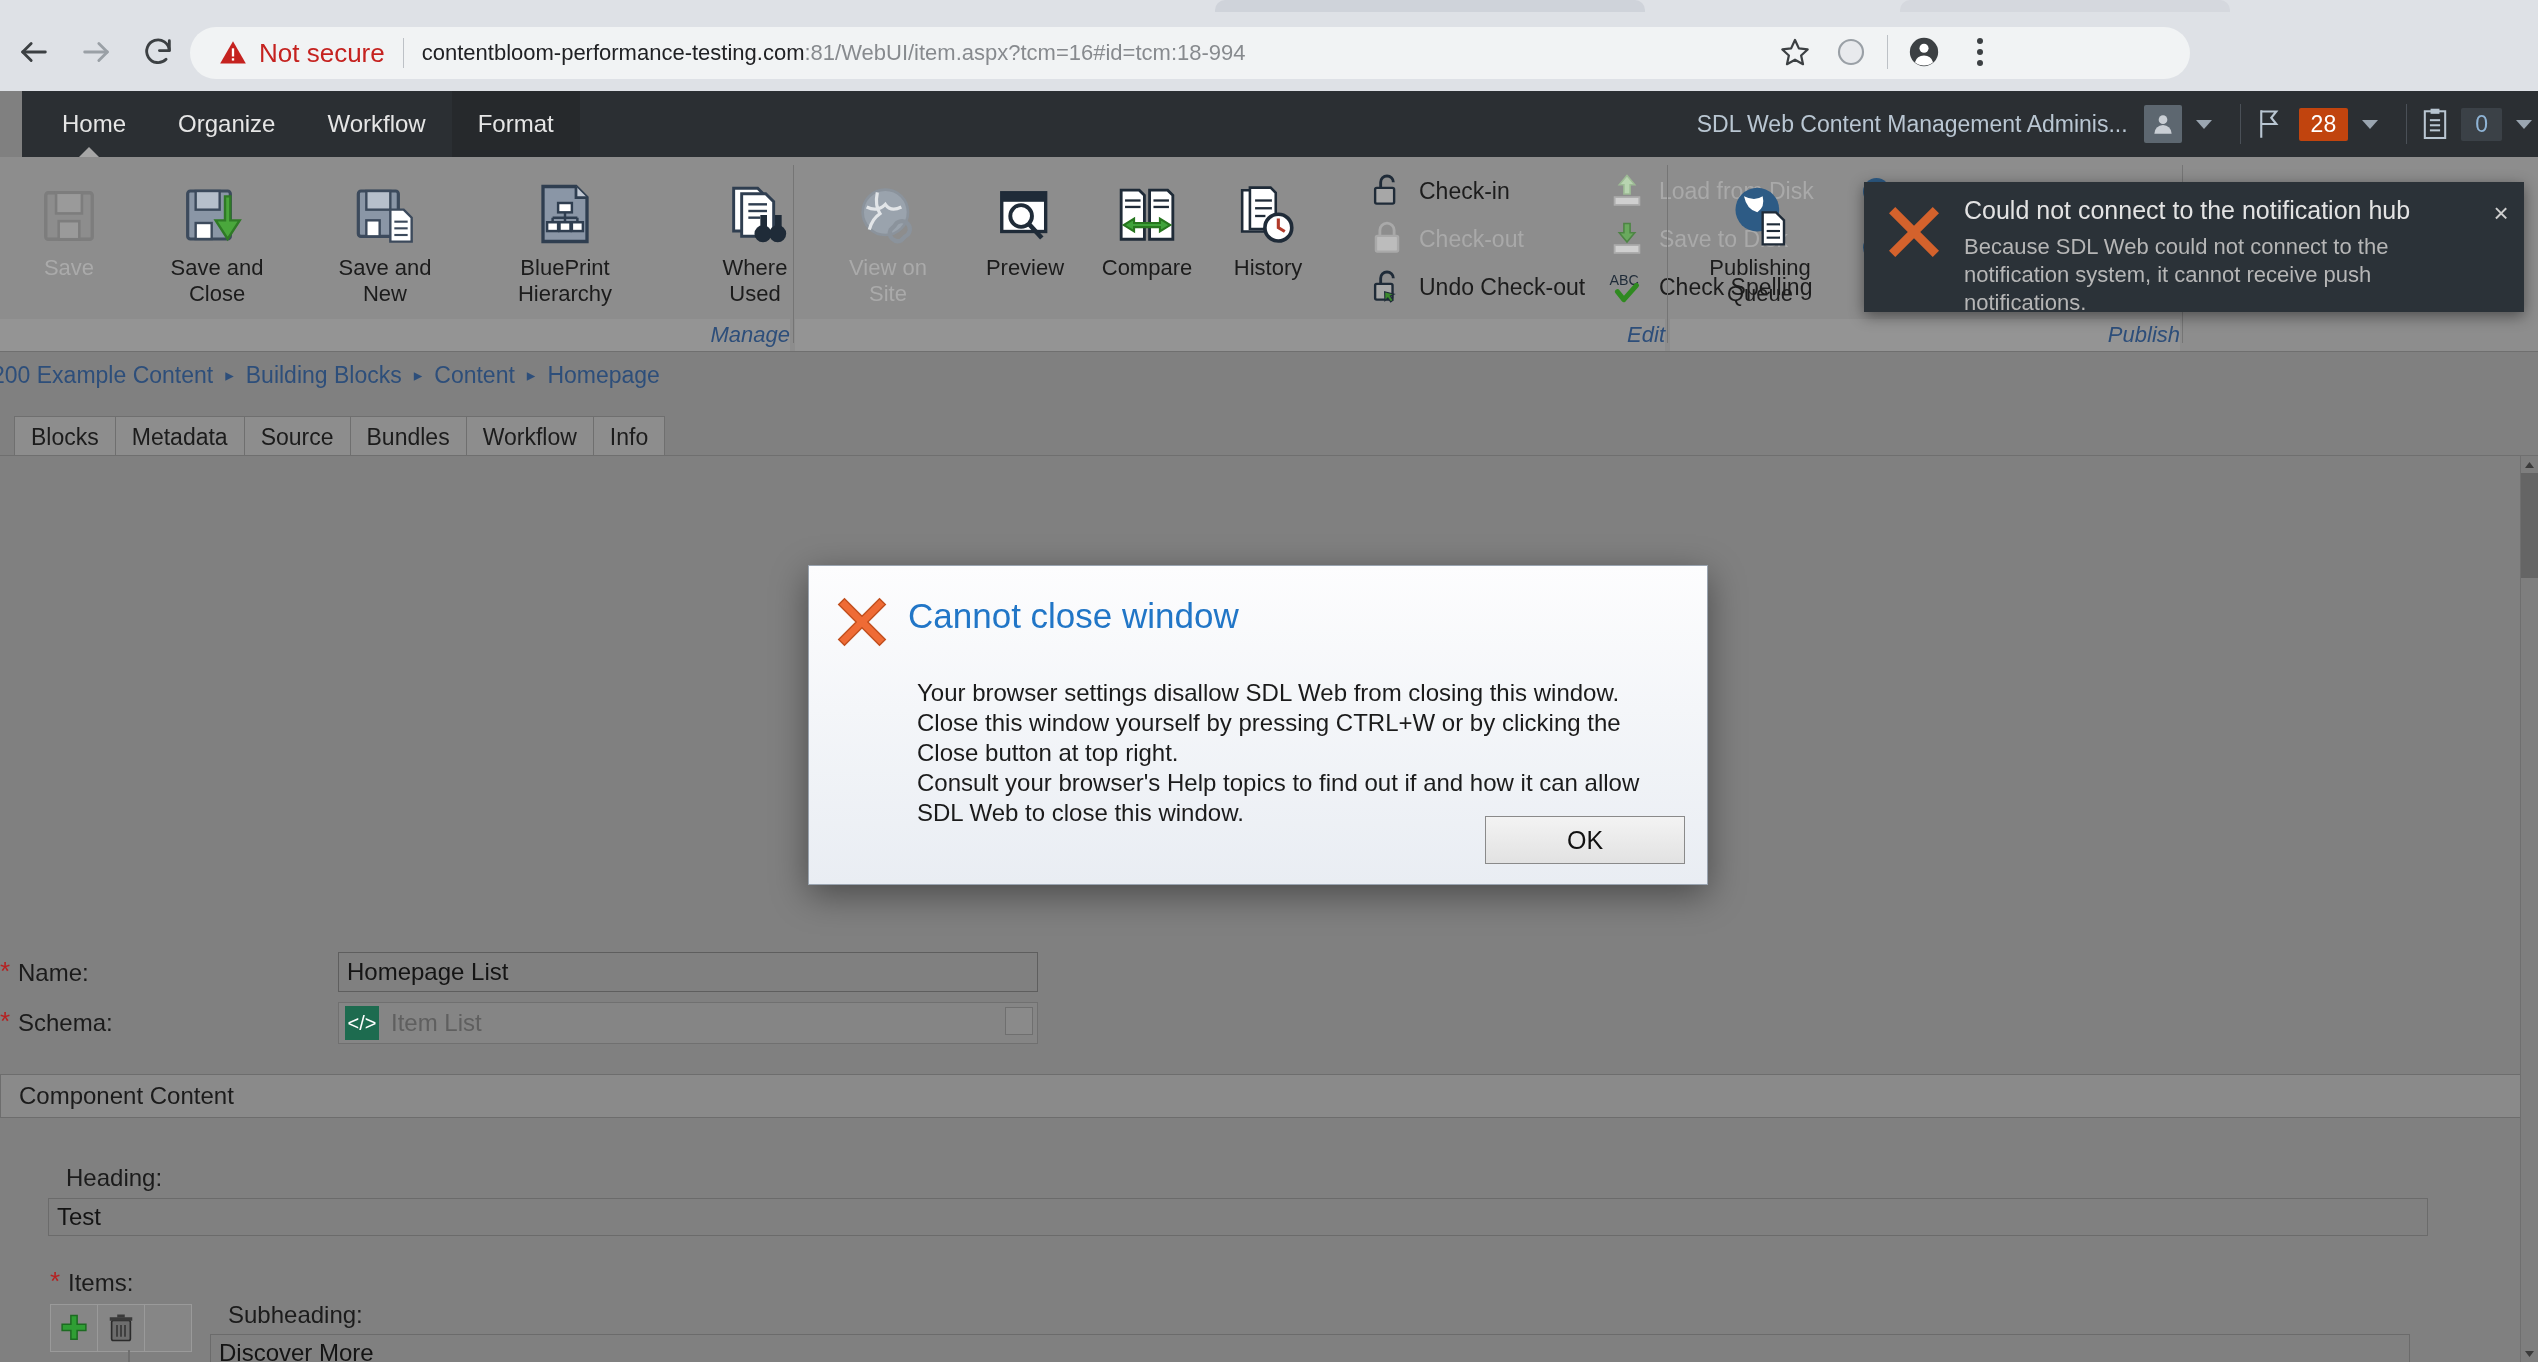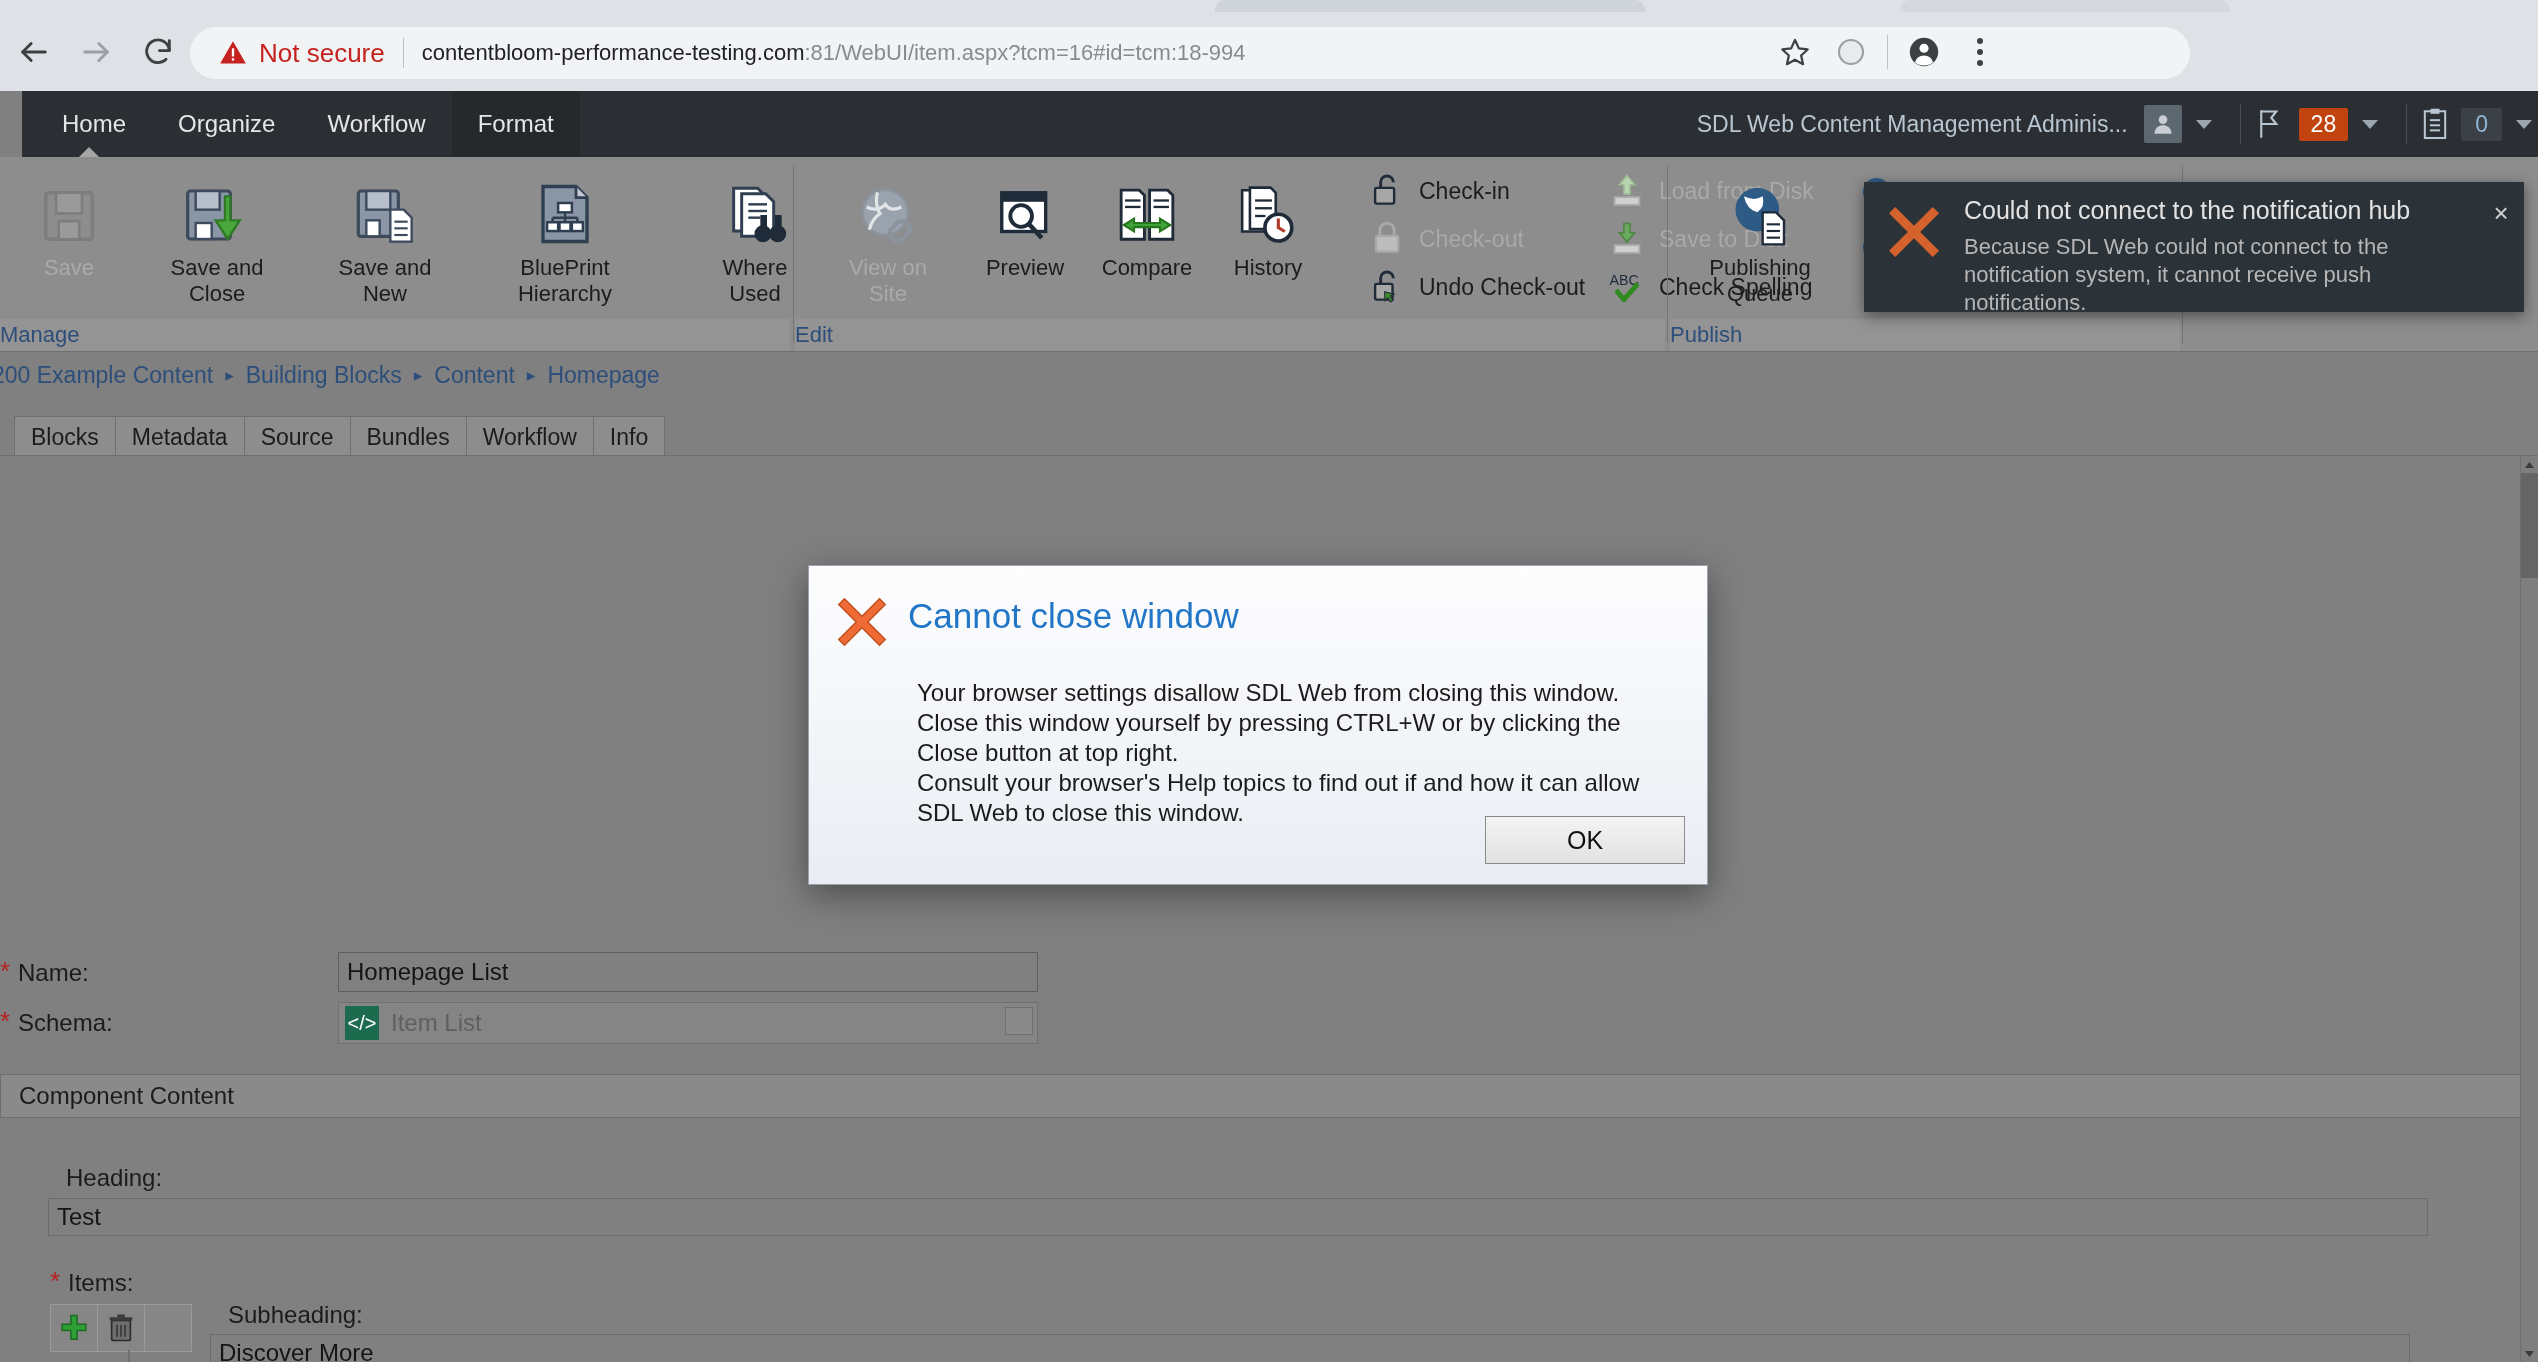--- a/index.html
+++ b/index.html
@@ -46,21 +46,21 @@
   .user-name{color:#b9c6d2;font-size:23px;margin-right:16px;white-space:nowrap;}
   .avatar-box{width:38px;height:38px;background:#5d6770;display:flex;align-items:center;justify-content:center;border-radius:2px;cursor:pointer;}
   .tri-down{width:0;height:0;border-left:8px solid transparent;border-right:8px solid transparent;border-top:9px solid #9aa5b0;margin:0 14px;cursor:pointer;}
   .vsep{width:1px;height:40px;background:#4a5057;margin:0 14px;}
   .notif-count{background:#c1440e;color:#fff;font-size:23px;padding:3px 12px;border-radius:2px;cursor:pointer;}
   .zero-count{background:#3b4147;color:#8fb4d6;font-size:23px;padding:3px 14px;border-radius:2px;cursor:pointer;}
 
   
   .ribbon{position:absolute;left:0;top:157px;width:2538px;height:194px;background:#8d8d8d;border-bottom:1px solid #6f6f6f;}
   .rgroup{position:absolute;top:0;height:194px;}
-  .rgroup .glabel{position:absolute;left:0;bottom:0;width:100%;height:32px;line-height:32px;text-align:left;color:#2d4e7a;font-size:22px;background:#949494;}
+  .rgroup .glabel{position:absolute;left:0;bottom:0;width:100%;height:32px;line-height:32px;text-align:right;color:#2d4e7a;font-size:22px;background:#949494;font-style:italic;}
   .rsep{position:absolute;top:8px;width:1px;height:178px;background:#757575;}
   .btn-lg{position:absolute;top:8px;width:auto;display:flex;flex-direction:column;align-items:center;cursor:pointer;}
   .btn-lg .ico{height:82px;display:flex;align-items:flex-end;justify-content:center;}
   .btn-lg .lbl{margin-top:8px;font-size:22px;color:#1c1c1c;text-align:center;line-height:26px;max-width:120px;}
   .btn-lg.disabled .lbl{color:#aaa;}
   .btn-sm{position:absolute;display:flex;align-items:center;cursor:pointer;height:44px;}
   .btn-sm .ico{width:44px;display:flex;align-items:center;justify-content:center;}
   .btn-sm .lbl{margin-left:10px;font-size:23px;color:#1c1c1c;white-space:nowrap;}
   .btn-sm.disabled .lbl{color:#a9a9a9;}
 

